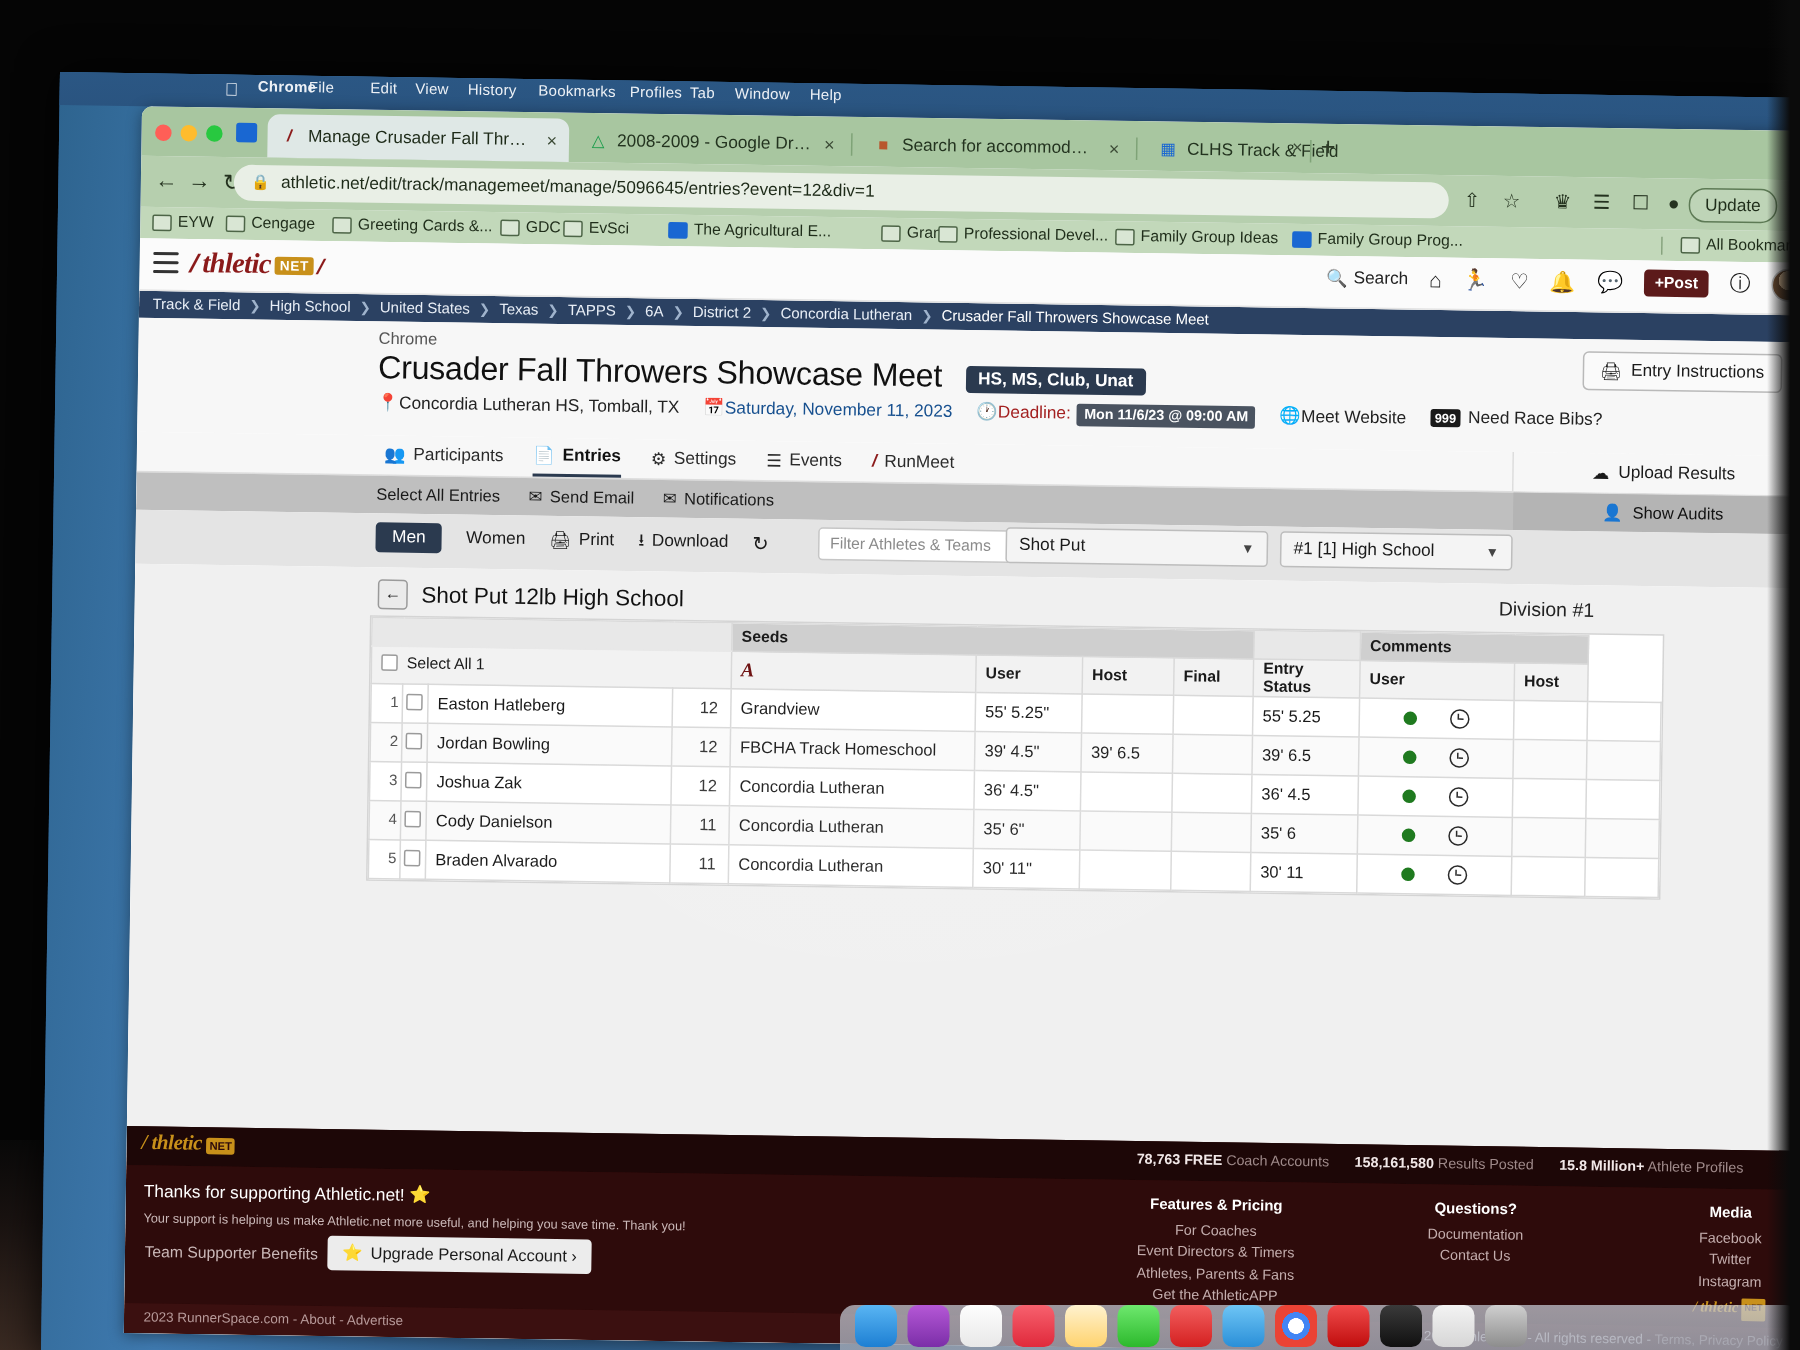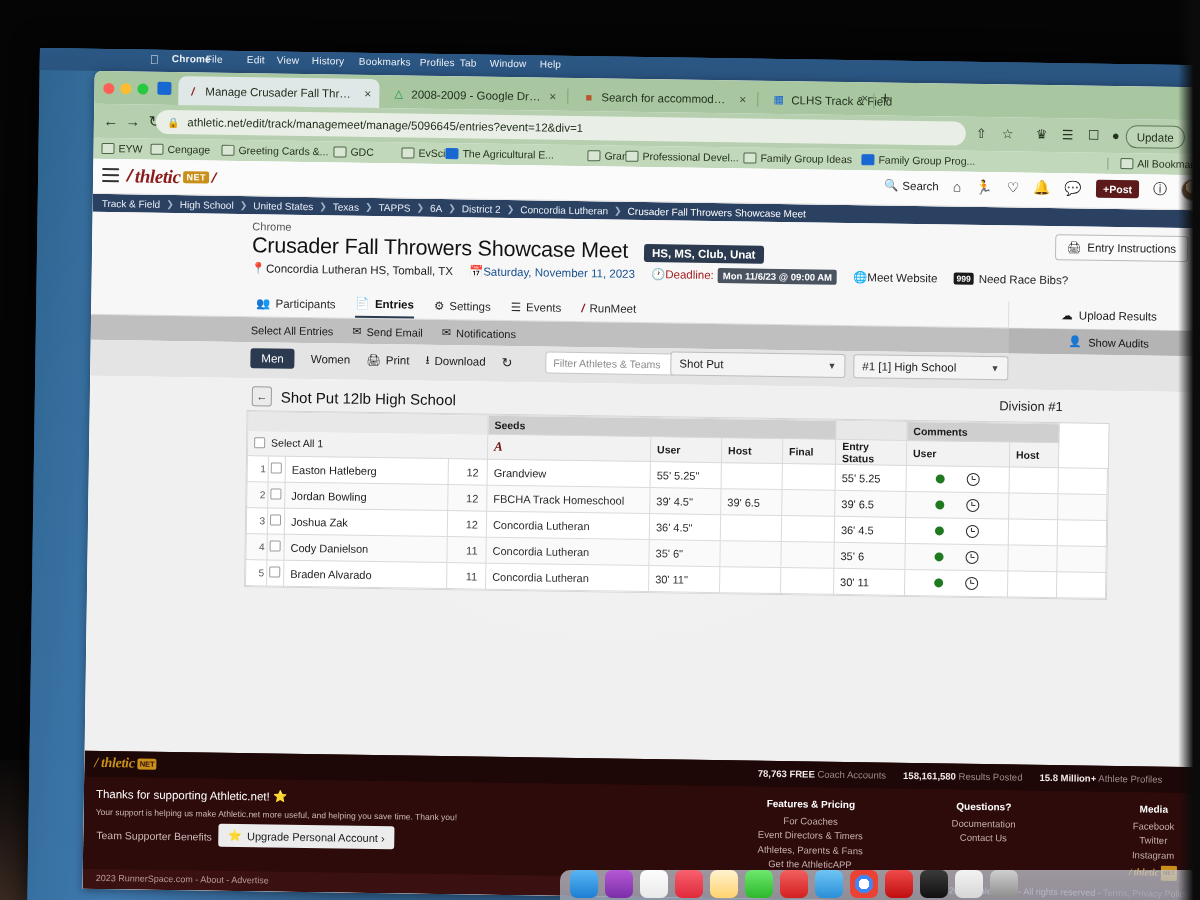--- a/index.html
+++ b/index.html
@@ -308,21 +308,21 @@
             <span>Cengage</span>
           </span>
         <span class="bm" style="left:128px;">
             <span class="bmico"></span>
             <span>Greeting Cards &amp;...</span>
           </span>
         <span class="bm" style="left:240px;">
             <span class="bmico"></span>
             <span>GDC</span>
           </span>
-        <span class="bm" style="left:308px;">
+        <span class="bm" style="left:282px;">
             <span class="bmico"></span>
             <span>EvSci</span>
           </span>
         <span class="bm" style="left:352px;">
             <span class="bmico blue"></span>
             <span>The Agricultural E...</span>
           </span>
         <span class="bm" style="left:466px;margin-left:28px;">
             <span class="bmico"></span>
             <span>Grants</span>

